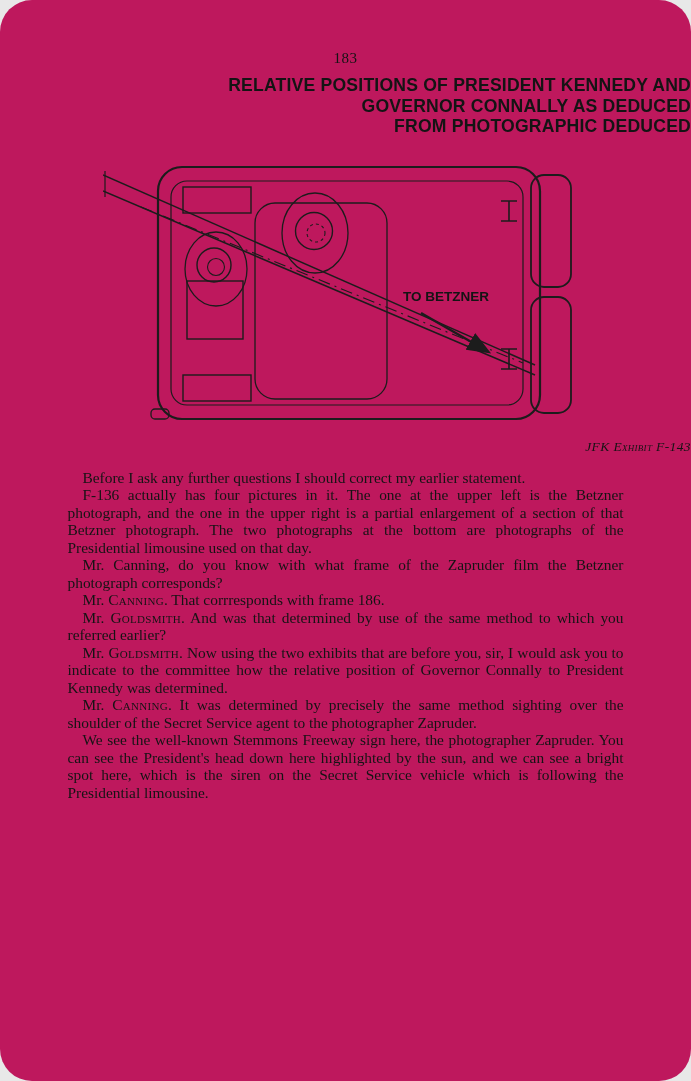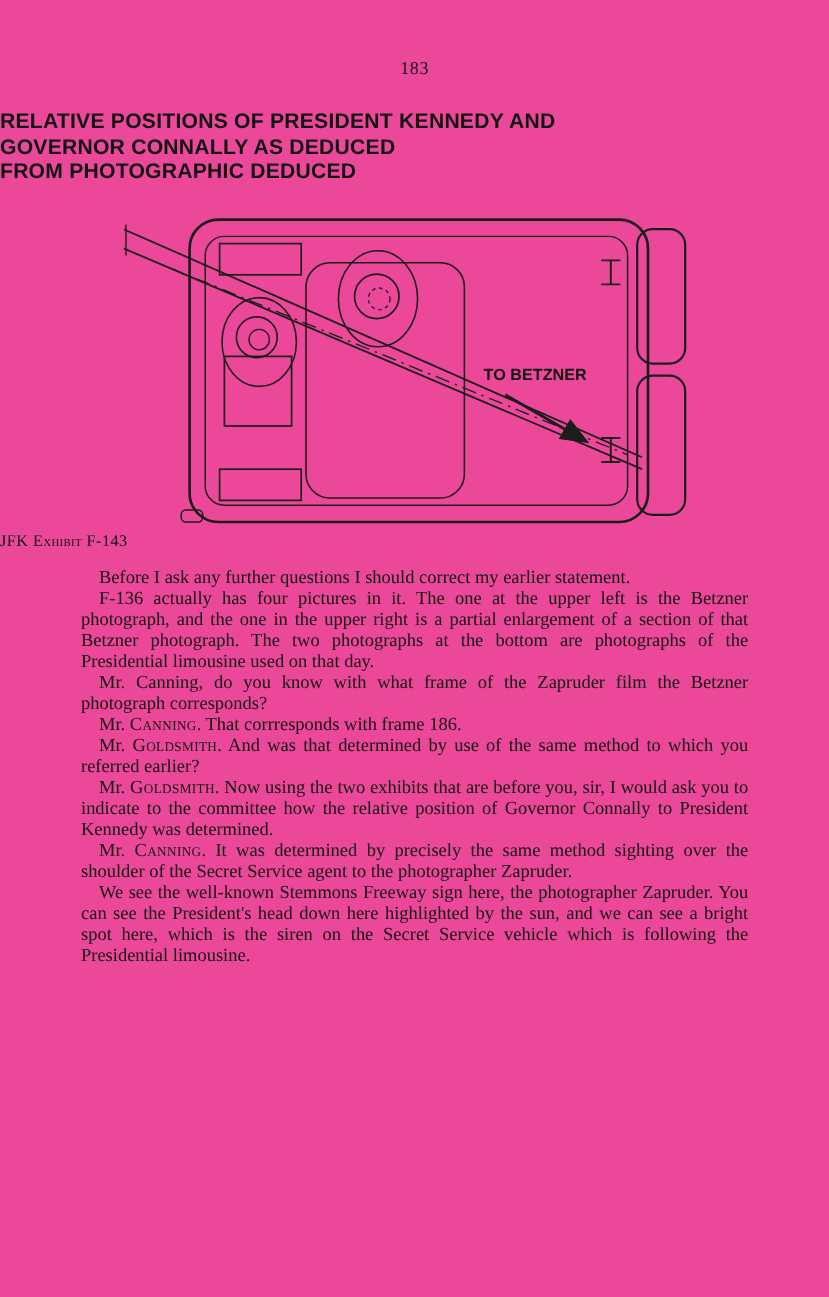--- a/index.html
+++ b/index.html
@@ -1,49 +1,52 @@
 <!DOCTYPE html>
 <html><head>
 <meta charset="utf-8">
 <style>
   html, body { margin: 0; padding: 0; background: #e8e8e8; }
   .page {
     position: relative;
     width: 691px;
     height: 1081px;
     margin: 0 auto;
-    background: #ec4899;
+    background: #be185d;
     color: #141414;
     font-family: "Liberation Serif", serif;
     overflow: hidden;
+    border-radius: 32px;
   }
   .page-number {
     padding-top: 50px;
     text-align: center;
     font-size: 15px;
     letter-spacing: 0.5px;
   }
   .doc-title {
-    margin-top: 24px;
-    text-align: left;
+    margin-top: 8px;
+    text-align: right;
     font-family: "Liberation Sans", sans-serif;
     font-weight: bold;
     font-size: 17.6px;
     line-height: 20.6px;
     letter-spacing: 0.2px;
   }
   .diagram-wrap {
     width: 485px;
     margin: 26px auto 0 auto;
   }
   svg.diagram { display: block; width: 485px; height: 264px; }
   .exhibit-caption {
-    text-align: left;
+    margin-top: 12px;
+    text-align: right;
     font-size: 13.5px;
     letter-spacing: 0.4px;
+    font-style: italic;
   }
   .sc { font-variant: small-caps; letter-spacing: 0.3px; }
   .bodytext {
     width: 556px;
     margin: 14px auto 0 auto;
     font-size: 15.4px;
     line-height: 17.5px;
     text-align: justify;
   }
   .bodytext p { margin: 0; text-indent: 15px; }

